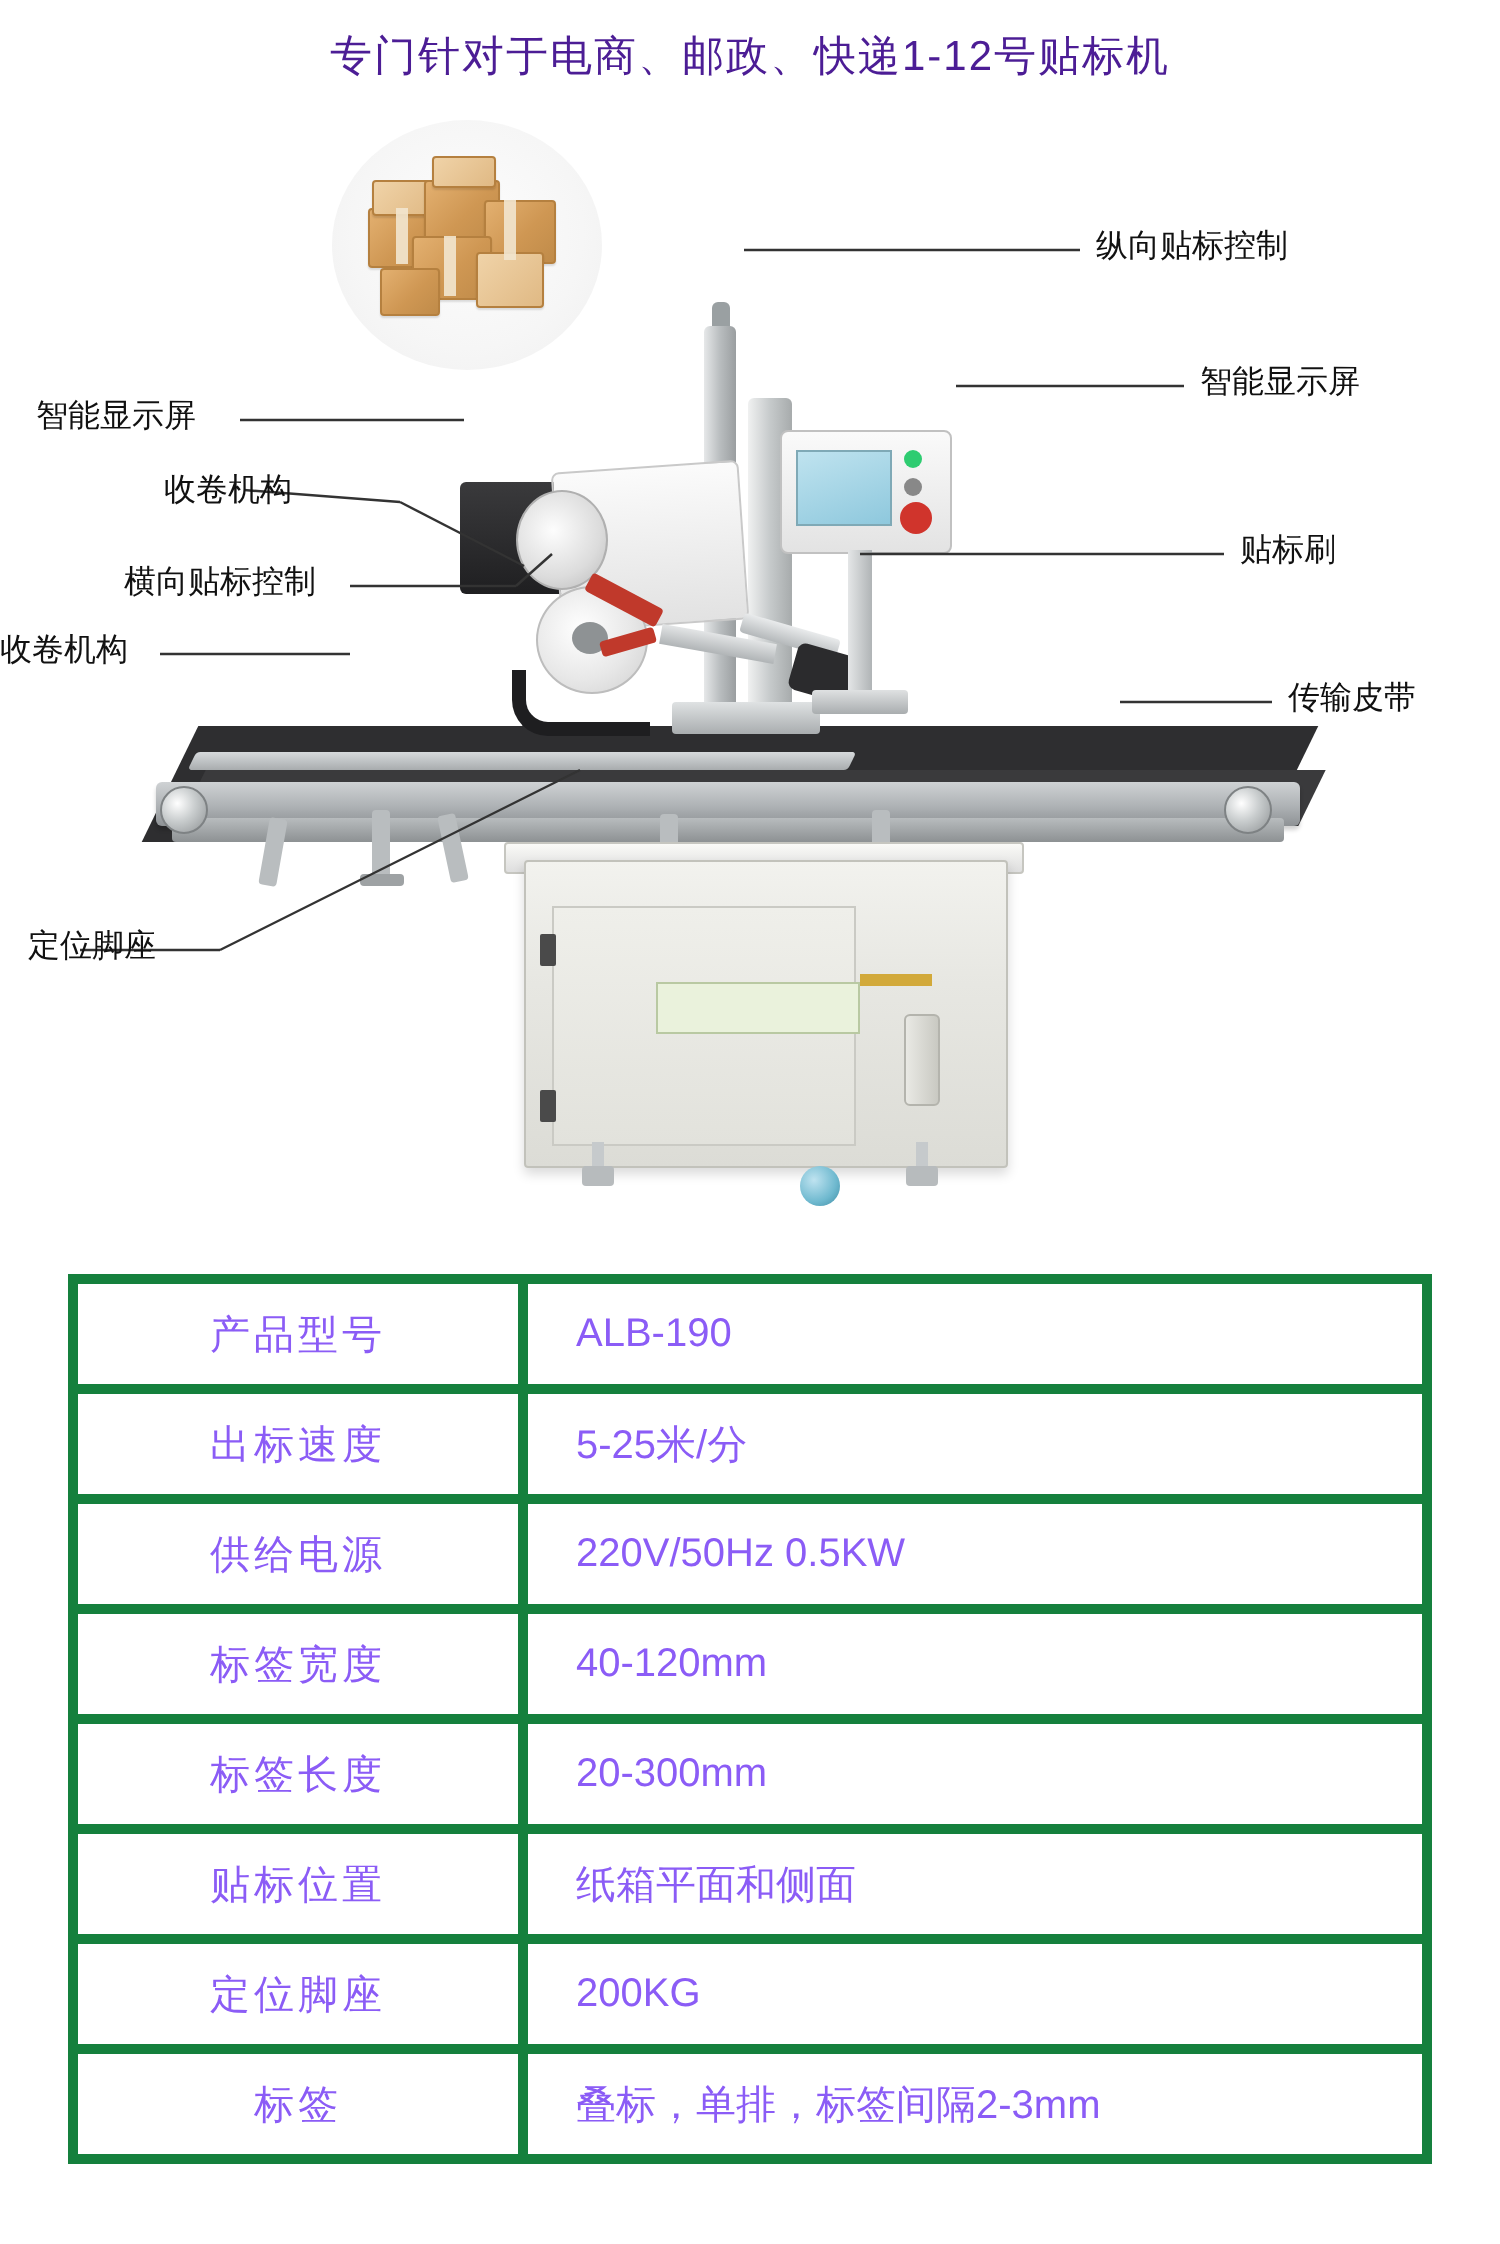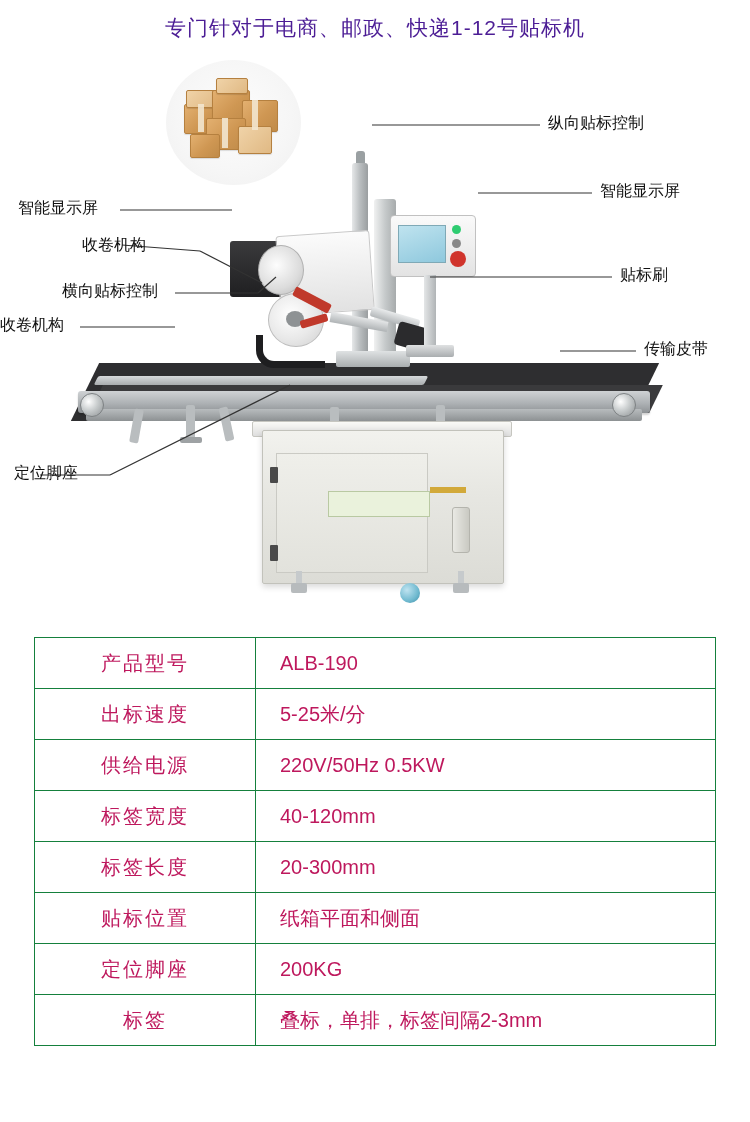--- a/index.html
+++ b/index.html
@@ -207,24 +207,24 @@
     position:absolute;font-size:16px;color:#111;white-space:nowrap;
   }
 
   
   .spec{
     position:absolute;left:34px;top:637px;width:682px;
     border-collapse:collapse;
     border:1px solid #000;
   }
   .spec td{
-    border:1px solid #15803d;
+    border:5px solid #15803d;
     height:50px;
     font-size:20px;
-    color:#be185d;
+    color:#8b5cf6;
     padding:0 10px;
   }
   .spec td.k{
     width:200px;text-align:center;letter-spacing:2px;
   }
   .spec td.v{
     text-align:left;padding-left:24px;
   }
 </style>
 </head>

